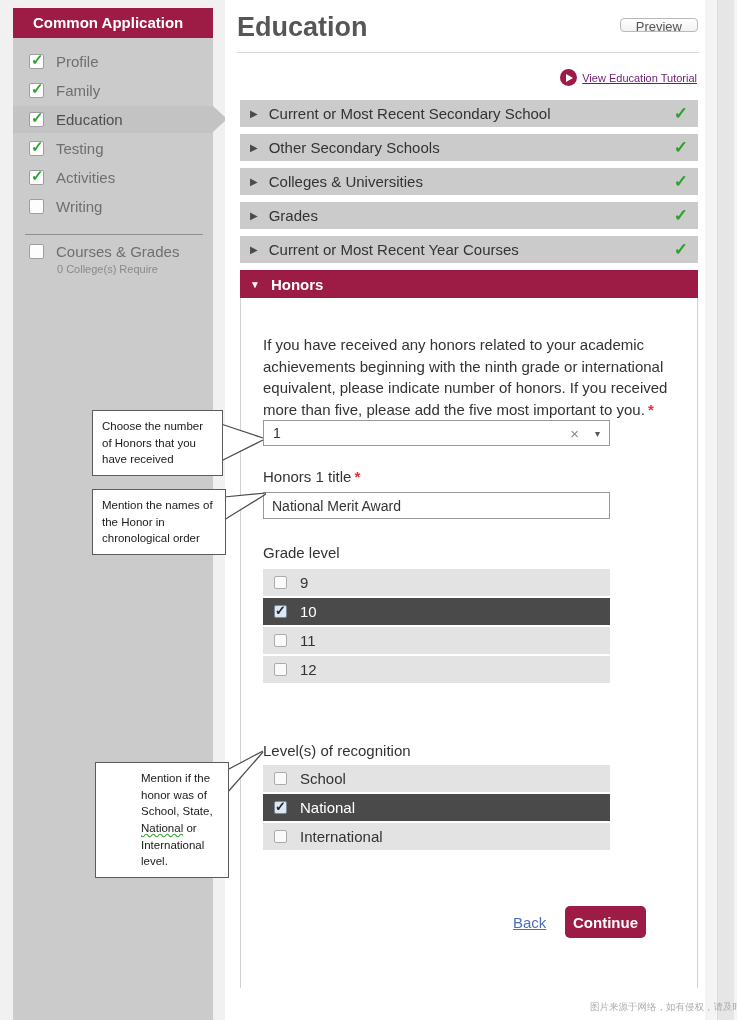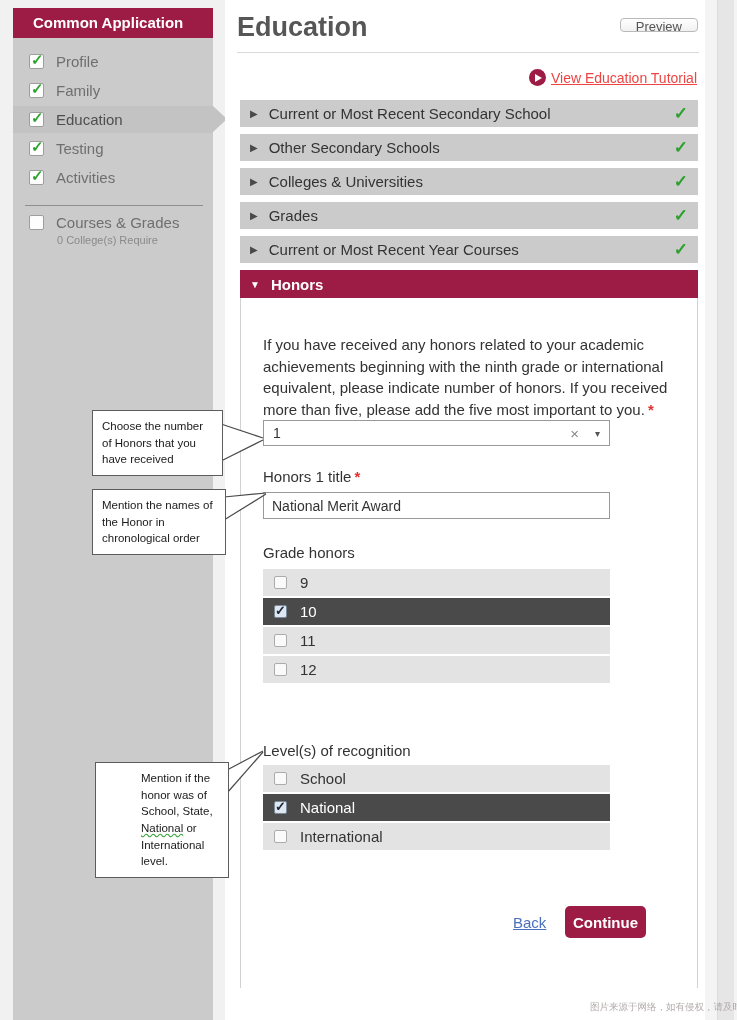--- a/index.html
+++ b/index.html
@@ -42,21 +42,21 @@
   .preview-btn {
     position:absolute; right:7px; top:18px; height:14px; padding:0 15px;
     font-size:13px; color:#555; background:linear-gradient(#ffffff,#f1f1f1);
     border:1px solid #b9b9b9; border-radius:4px; cursor:pointer;
     font-family:"Liberation Sans", sans-serif;
   }
   .title-rule { position:absolute; left:12px; top:52px; width:462px; height:1px; background:#d9d9d9; }
   .tutorial { position:absolute; right:8px; top:69px; display:flex; align-items:center; }
   .play-icon { width:17px; height:17px; border-radius:50%; background:#9d1c46; position:relative; margin-right:5px; }
   .play-icon::after { content:""; position:absolute; left:6px; top:4.5px; border-left:7px solid #fff; border-top:4px solid transparent; border-bottom:4px solid transparent; }
-  .tutorial a { font-size:14px; color:#ef4444; }
+  .tutorial a { font-size:11px; color:#701a75; }
 
   .acc-stack { position:absolute; left:15px; top:100px; width:458px; }
   .acc-row {
     height:27px; margin-bottom:7px; background:#cbcbcb;
     display:flex; align-items:center; padding:0 10px; font-size:15px; color:#333; cursor:pointer;
   }
   .acc-caret { font-size:10px; color:#4a4a4a; margin-right:11px; }
   .acc-check { margin-left:auto; color:#2da12d; font-size:17px; font-weight:bold; }
   .acc-row.open { height:28px; background:#9d1c46; color:#fff; font-weight:bold; margin-bottom:0; }
   .acc-row.open .acc-caret { color:#fff; }
@@ -140,20 +140,24 @@
           <span class="cb-glyph">✓</span>
         </span>
       <span>Testing</span>
     </li>
     <li class="sb-row checked">
       <span class="cb">
           <span class="cb-glyph">✓</span>
         </span>
       <span>Activities</span>
     </li>
+    <li class="sb-row">
+      <span class="cb"></span>
+      <span>Writing</span>
+    </li>
   </ul>
   <div class="sb-divider"></div>
   <div class="sb-extra">
     <span class="cb"></span>
     <span>Courses &amp; Grades</span>
   </div>
   <div class="sb-note">0 College(s) Require</div>
 </div>
 
 <div class="main">
@@ -203,21 +207,21 @@
 
       <div class="select-box">
         <span class="sel-val">1</span>
         <span class="sel-clear">×</span>
         <span class="sel-arrow">▾</span>
       </div>
 
       <div class="field-label" style="top:170px;"><span>Honors 1 title</span><span class="req">*</span></div>
       <input class="text-input" type="text" value="National Merit Award" style="">
 
-      <div class="field-label" style="top:246px;">Grade honors</div>
+      <div class="field-label" style="top:246px;">Grade level</div>
       <ul class="opt-list" style="top:271px;">
         <li class="opt">
           <span class="ocb"></span>
           <span>9</span>
         </li>
         <li class="opt on">
           <span class="ocb">
               <span class="cb-glyph">✓</span>
             </span>
           <span>10</span>

